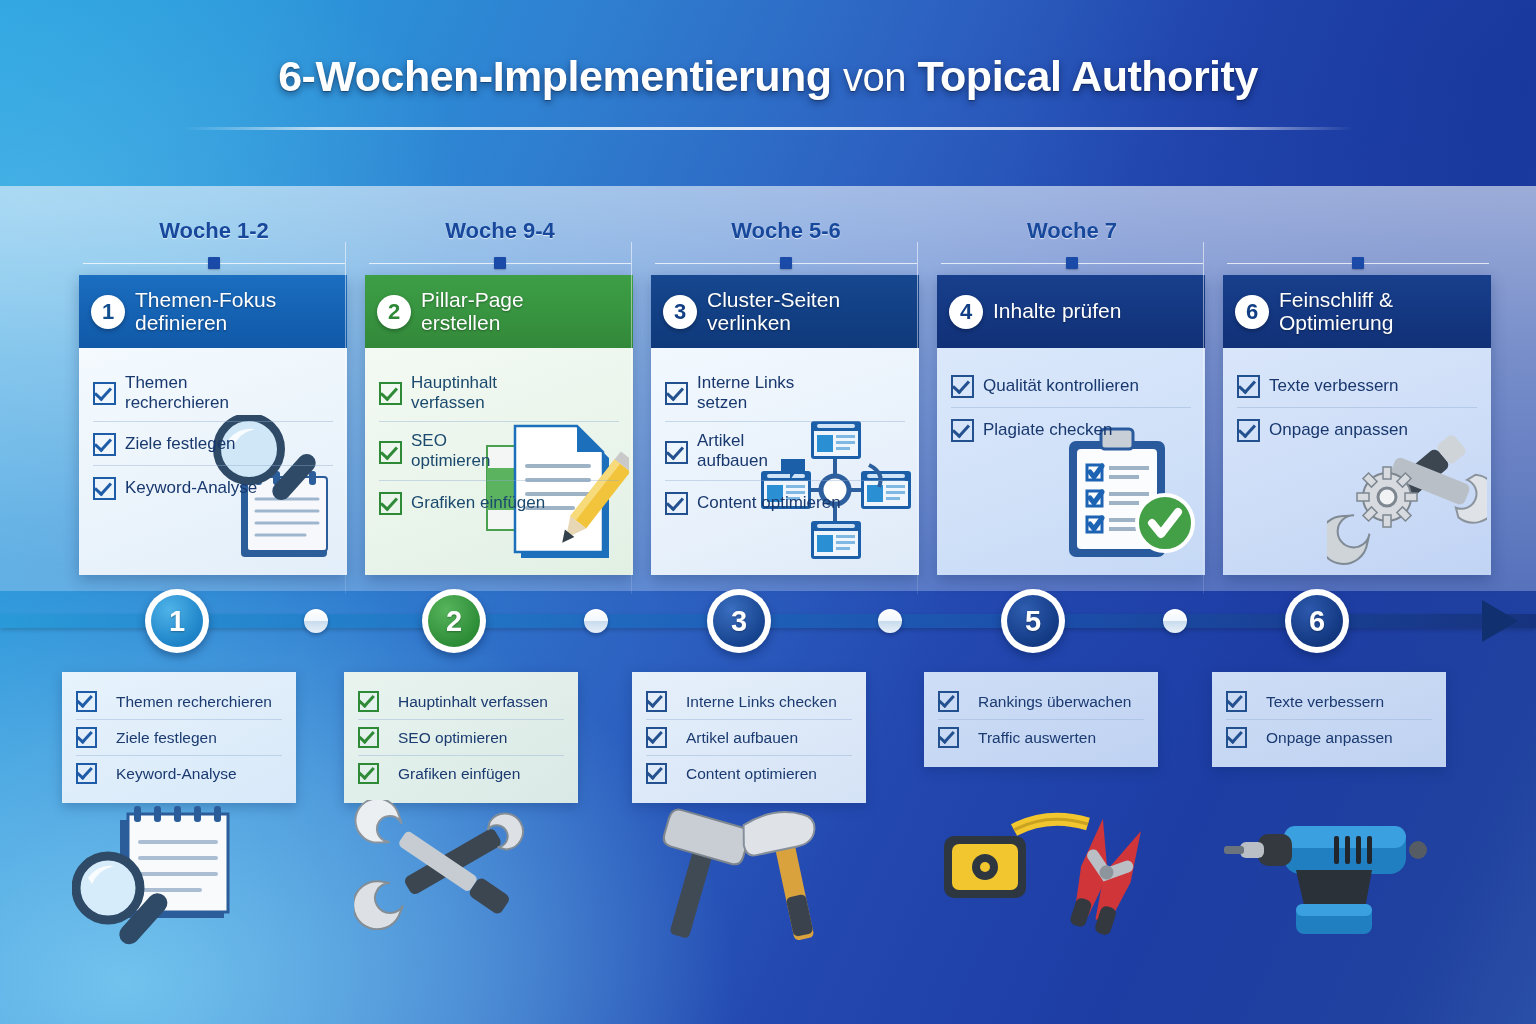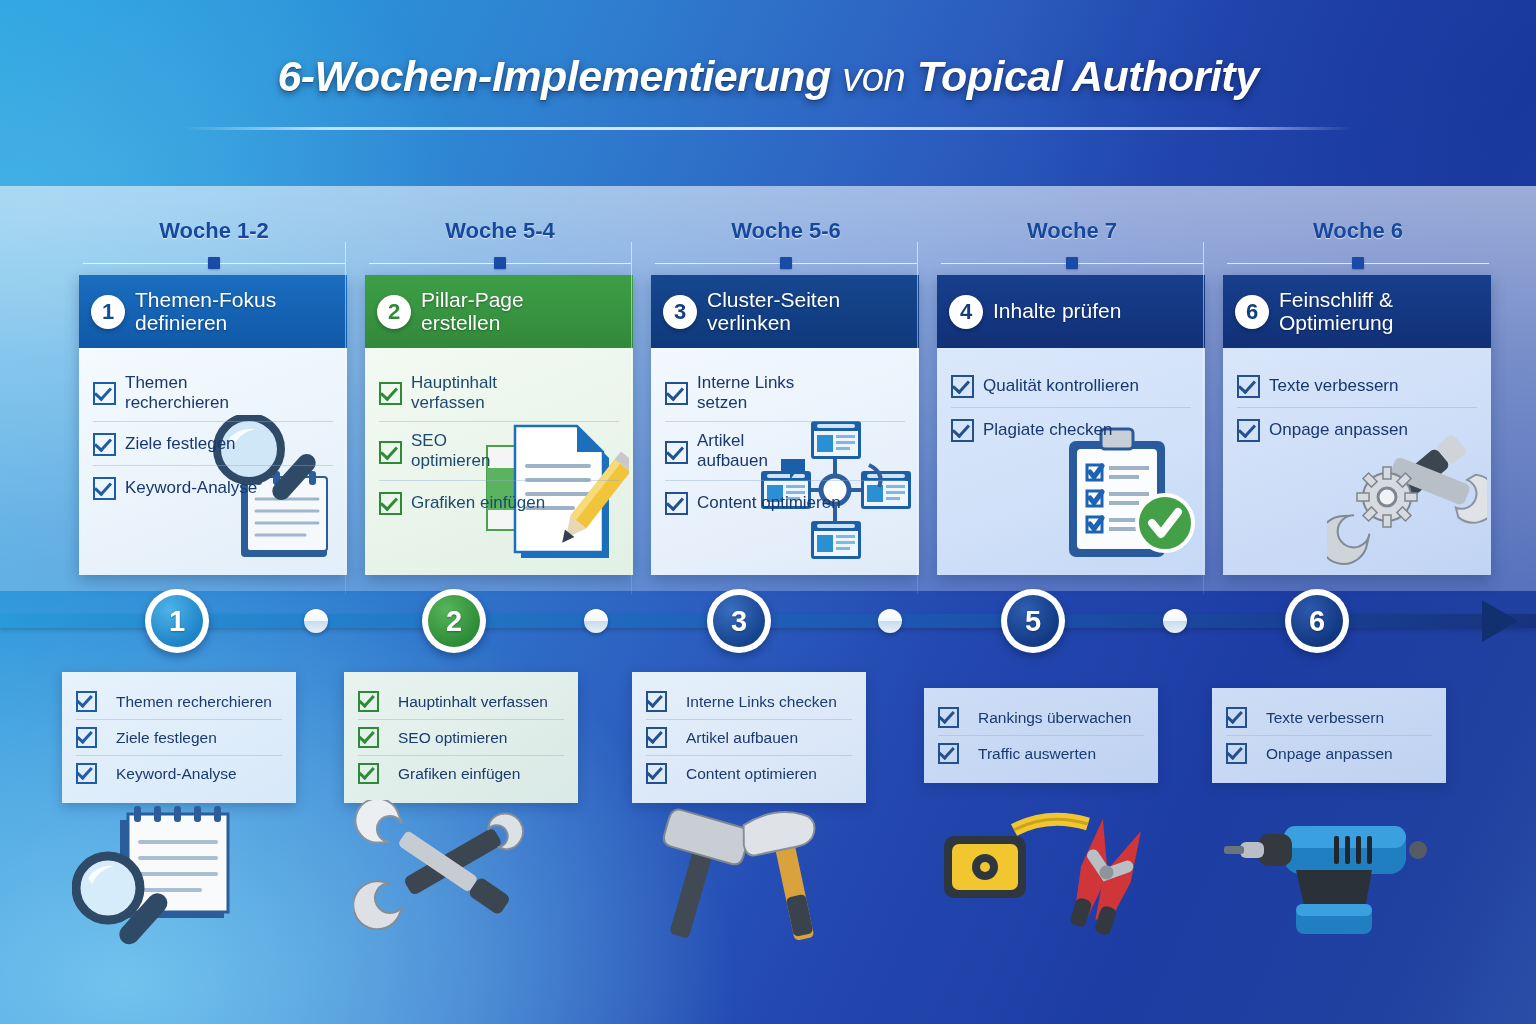--- a/index.html
+++ b/index.html
@@ -22,21 +22,21 @@
   .bg-wash{
     position:absolute;inset:0;
     background:
       radial-gradient(ellipse 900px 620px at 8% 96%, rgba(120,200,240,.92) 0%, rgba(120,200,240,.45) 38%, rgba(120,200,240,0) 68%),
       radial-gradient(ellipse 700px 500px at 2% 20%, rgba(90,190,235,.55) 0%, rgba(90,190,235,0) 62%),
       radial-gradient(ellipse 760px 700px at 98% 8%, rgba(20,50,150,.45) 0%, rgba(20,50,150,0) 65%);
     pointer-events:none;
   }
 
   
-  .title-wrap{position:absolute;left:0;right:0;top:54px;text-align:center;font-style:italic;}
+  .title-wrap{position:absolute;left:0;right:0;top:54px;text-align:center;}
   .title{
     font-family:"Liberation Sans", sans-serif;
     font-size:43px;line-height:1.05;
     color:#ffffff;
     letter-spacing:-0.5px;
     text-shadow:0 3px 7px rgba(0,20,60,.5), 0 1px 1px rgba(0,0,0,.35);
     display:inline-block;
     white-space:nowrap;
   }
   .title .t-bold{font-weight:bold;}
@@ -179,21 +179,21 @@
   }
 
   
   .bpanel{
     position:absolute;top:672px;width:234px;
     background:linear-gradient(160deg, rgba(238,246,253,.96) 0%, rgba(226,238,251,.93) 100%);
     box-shadow:0 4px 11px rgba(10,40,90,.26);
     padding:12px 14px;box-sizing:border-box;
   }
   .bpanel.g{background:linear-gradient(160deg, rgba(240,248,240,.96) 0%, rgba(229,242,231,.93) 100%);}
-  .bpanel.d{background:linear-gradient(160deg, rgba(216,230,250,.95) 0%, rgba(203,221,247,.93) 100%);margin-top:16px;}
+  .bpanel.d{background:linear-gradient(160deg, rgba(216,230,250,.95) 0%, rgba(203,221,247,.93) 100%);}
   .brow{display:flex;align-items:center;gap:19px;padding:7px 0;}
   .brow + .brow{border-top:1px solid rgba(150,178,212,.45);}
   .brow .cbox{width:17px;height:17px;margin-top:0;}
   .brow .cbox::after{left:2px;top:-1px;width:6px;height:12px;border-width:0 3px 3px 0;}
   .btxt{font-size:15.5px;color:#1a3a70;line-height:1.1;white-space:nowrap;}
 
   
   .ill{position:absolute;pointer-events:none;}
 </style>
 </head>
@@ -255,21 +255,21 @@
         <g>
           <rect x="92" y="34" width="18" height="56" rx="9" transform="rotate(42 101 62)" fill="#2e4a66"></rect>
           <circle cx="56" cy="34" r="32" fill="#cfe7f7" stroke="#2e4a66" stroke-width="8"></circle>
           <path d="M36 24 Q46 12 62 14 Q46 18 40 32 Z" fill="#ffffff" opacity=".85"></path>
         </g>
             </svg></div>
       </div>
     </div>
     </div>
     <div class="col" style="left: 320px;">
-    <div class="week-label">Woche 5-4</div>
+    <div class="week-label">Woche 9-4</div>
     <div class="tick-line"></div>
     <div class="tick-sq"></div>
     <div class="card">
       <div class="card-head green">
         <span class="badge">2</span>
         <span class="card-title">Pillar-Page<br>erstellen</span>
       </div>
       <div class="card-body b2">
         <div class="chk-row">
         <span class="cbox green"></span>
@@ -435,21 +435,20 @@
             <rect x="58" y="60" width="30" height="4" fill="#9fb3c6"></rect>
           </g>
         <circle cx="114" cy="108" r="28" fill="#43a047" stroke="#ffffff" stroke-width="4"></circle>
         <path d="M101 108 l9 11 l17 -22" fill="none" stroke="#fff" stroke-width="8" stroke-linecap="round" stroke-linejoin="round"></path>
       </svg></div>
       </div>
     </div>
     </div>
     <div class="col-div" style="left: 880px;"></div>
     <div class="col" style="left: 1178px;">
-    <div class="week-label">Woche 6</div>
     <div class="tick-line"></div>
     <div class="tick-sq"></div>
     <div class="card">
       <div class="card-head navy2">
         <span class="badge">6</span>
         <span class="card-title">Feinschliff &amp;<br>Optimierung</span>
       </div>
       <div class="card-body b5">
         <div class="chk-row">
         <span class="cbox dark"></span>

